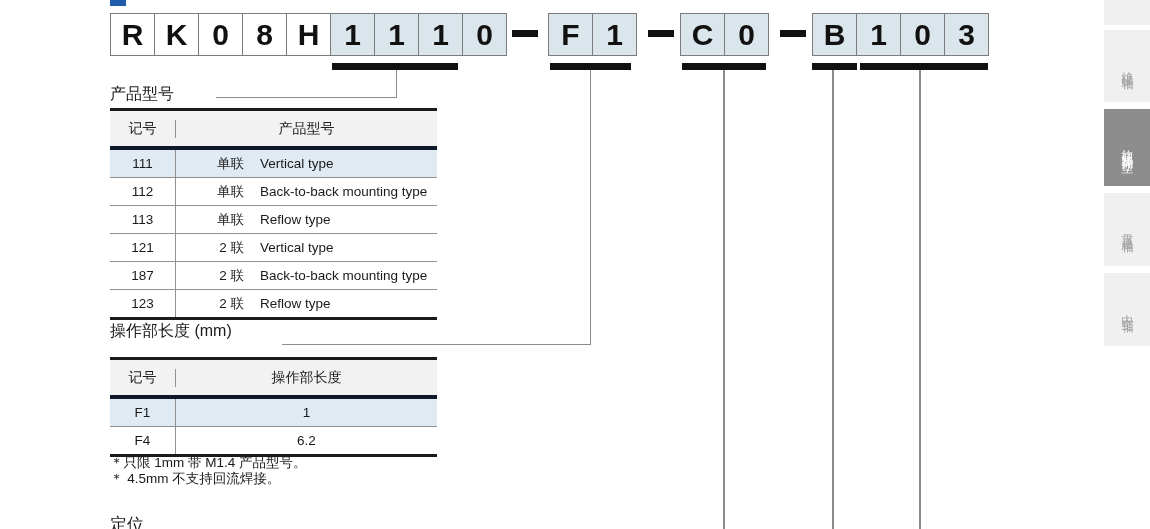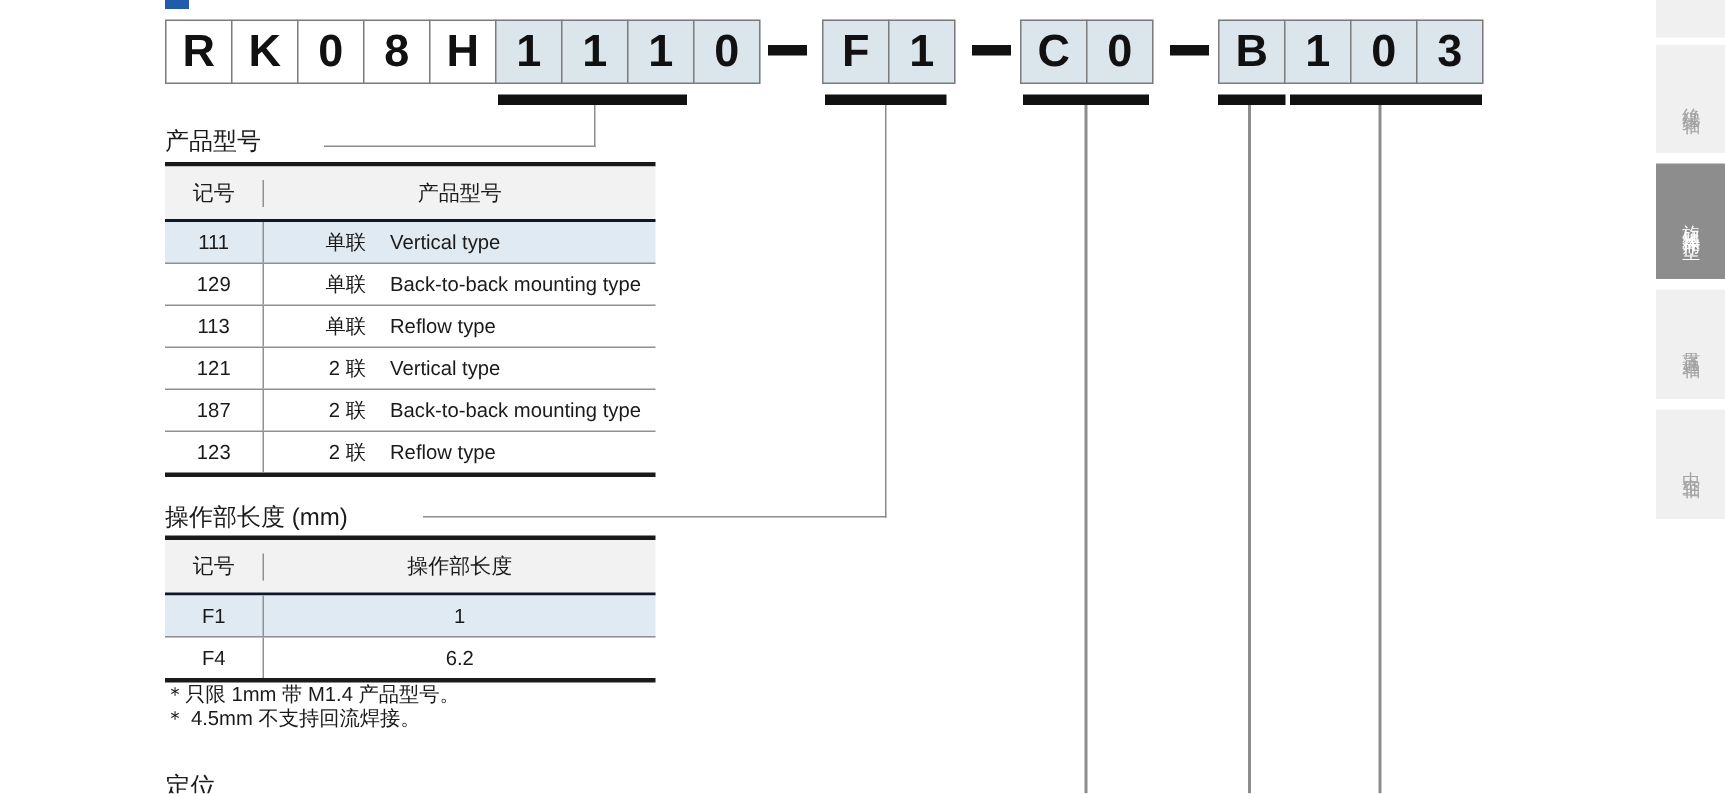--- a/index.html
+++ b/index.html
@@ -21,21 +21,21 @@
   .pnbox.hl{background:#dbe5ec;}
   .dash{position:absolute; top:30px; width:26px; height:7px; background:#111;}
   .ul{position:absolute; top:63px; height:7px; background:#111;}
   
   .elbow{position:absolute; border-right:1.5px solid #8c8c8c; border-bottom:1.5px solid #8c8c8c;}
   .vline{position:absolute; width:1.5px; background:#8c8c8c;}
   
   .seclabel{position:absolute; left:110px; font-size:16px; color:#1a1a1a; white-space:nowrap;}
   
   .dtable{position:absolute; left:110px; width:327px; border-top:3px solid #1a1a1a; border-bottom:3px solid #1a1a1a; box-sizing:border-box; background:#fff;}
-  .thead{display:flex; background:#f2f2f2; height:35px; border-bottom:2px solid #0f172a; font-size:14px;align-items:center;}
+  .thead{display:flex; background:#f2f2f2; height:35px; border-bottom:4px solid #0f172a; font-size:14px;align-items:center;}
   .trow{display:flex; height:27px; border-bottom:1px solid #909090; font-size:13.5px;}
   .trow:last-child{border-bottom:none;}
   .trow.hl{background:#e0eaf2;}
   .c1{width:66px; border-right:1px solid #909090; display:flex; align-items:center; justify-content:center; box-sizing:border-box;}
   .c2{flex:1; display:flex; align-items:center; justify-content:center;}
   .c2.left{justify-content:flex-start;}
   .gang{display:inline-block; width:68px; text-align:right; flex:none;}
   .eng{margin-left:16px; white-space:nowrap;}
   
   .notes{position:absolute; left:110px; top:455px; font-size:13.5px; line-height:16px; color:#1a1a1a;}
@@ -108,21 +108,21 @@
       <div class="c2">产品型号</div>
     </div>
     <div class="trow hl">
       <div class="c1">111</div>
       <div class="c2 left">
         <span class="gang">单联</span>
         <span class="eng">Vertical type</span>
       </div>
     </div>
     <div class="trow">
-      <div class="c1">129</div>
+      <div class="c1">112</div>
       <div class="c2 left">
         <span class="gang">单联</span>
         <span class="eng">Back-to-back mounting type</span>
       </div>
     </div>
     <div class="trow">
       <div class="c1">113</div>
       <div class="c2 left">
         <span class="gang">单联</span>
         <span class="eng">Reflow type</span>
@@ -144,21 +144,21 @@
     </div>
     <div class="trow">
       <div class="c1">123</div>
       <div class="c2 left">
         <span class="gang">2 联</span>
         <span class="eng">Reflow type</span>
       </div>
     </div>
   </div>
 
-  <div class="seclabel" style="top:335px">操作部长度 (mm)</div>
+  <div class="seclabel" style="top:321px">操作部长度 (mm)</div>
   <div class="dtable" style="top:357px">
     <div class="thead">
       <div class="c1">记号</div>
       <div class="c2">操作部长度</div>
     </div>
     <div class="trow hl">
       <div class="c1">F1</div>
       <div class="c2">1</div>
     </div>
     <div class="trow">

